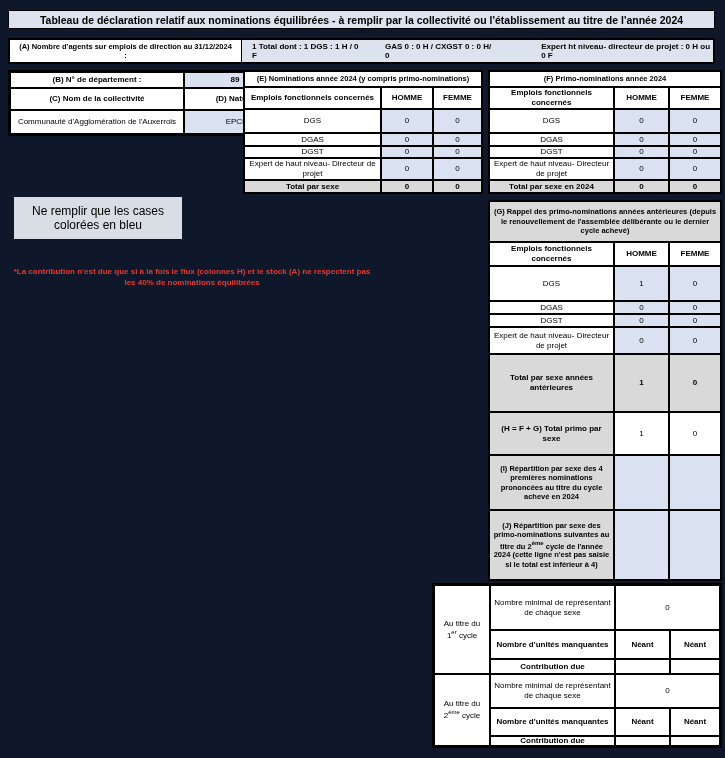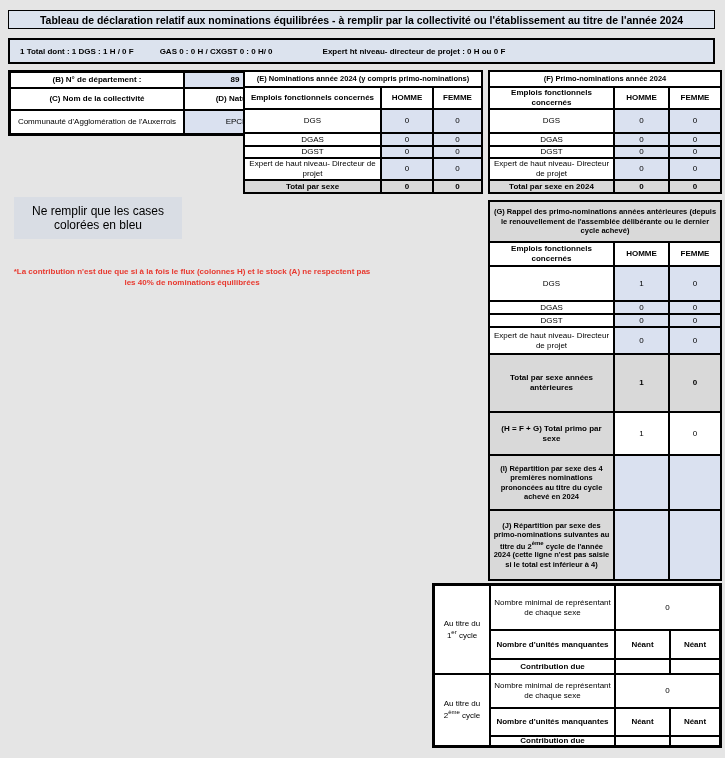--- a/index.html
+++ b/index.html
@@ -1,17 +1,17 @@
 <!DOCTYPE html>
 <html><head>
 <meta charset="utf-8">
 <style>
   * { box-sizing: border-box; margin: 0; padding: 0; }
   body { background: #fff; font-family: "Liberation Sans", sans-serif; color:#000; }
-  #page { position: relative; width: 725px; height: 758px; background: #e5e5e5; overflow: hidden; }
+  #page { position: relative; width: 725px; height: 758px; background: #0f172a; overflow: hidden; }
 
   .abs { position: absolute; }
   .flexc { display: flex; align-items: center; justify-content: center; text-align: center; }
 
   
   #title-bar { left:8px; top:10px; width:707px; height:19px; border:1.5px solid #000;
                background:#dce3ee; font-size:10.5px; font-weight:bold; }
 
   
   #row-a { left:8px; top:38px; width:707px; height:26px; border:2px solid #000; display:flex; }
@@ -59,20 +59,21 @@
               font-weight:bold; font-size:8px; line-height:1.4; }
 </style>
 </head>
 <body>
 
 <div id="page">
 
   <div id="title-bar" class="abs flexc">Tableau de déclaration relatif aux nominations équilibrées - à remplir par la collectivité ou l'établissement au titre de l'année 2024</div>
 
   <div id="row-a" class="abs">
+    <div class="a-label flexc">(A) Nombre d'agents sur emplois de direction au 31/12/2024 :</div>
     <div class="a-values">
       <span class="seg1">1 Total   dont : 1 DGS :  1 H / 0 F</span>
       <span class="seg2">GAS 0 : 0 H / CXGST 0 : 0 H/ 0</span>
       <span class="seg3">Expert  ht niveau- directeur de projet : 0 H ou 0 F</span>
     </div>
   </div>
 
   <div id="table-left" class="abs grid">
     <div class="c b">(B) N° de département :</div>
     <div class="c b blue">89</div>

